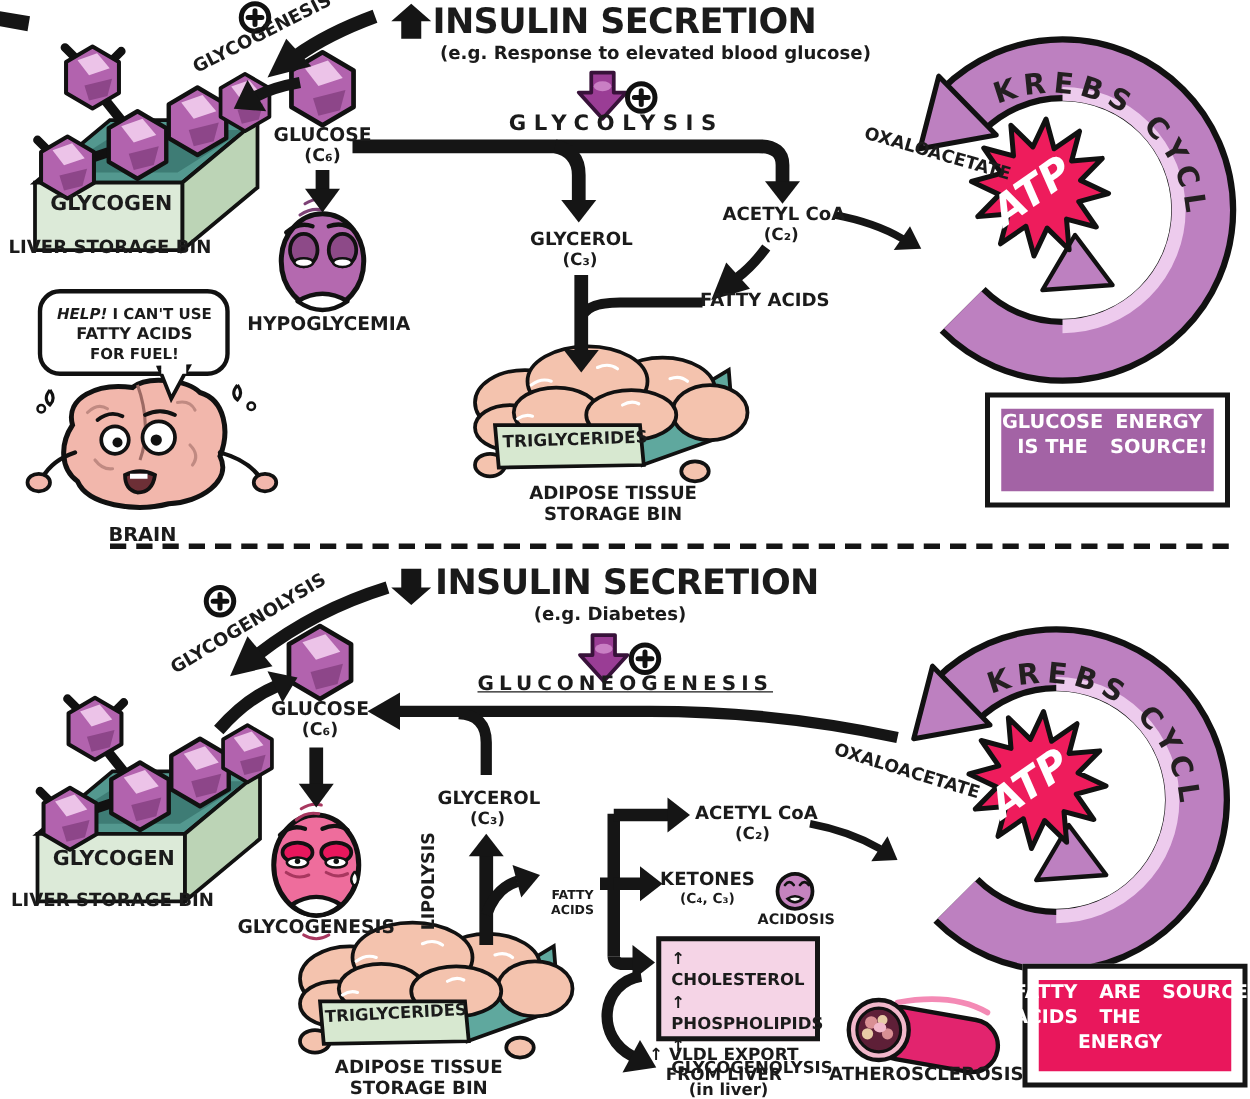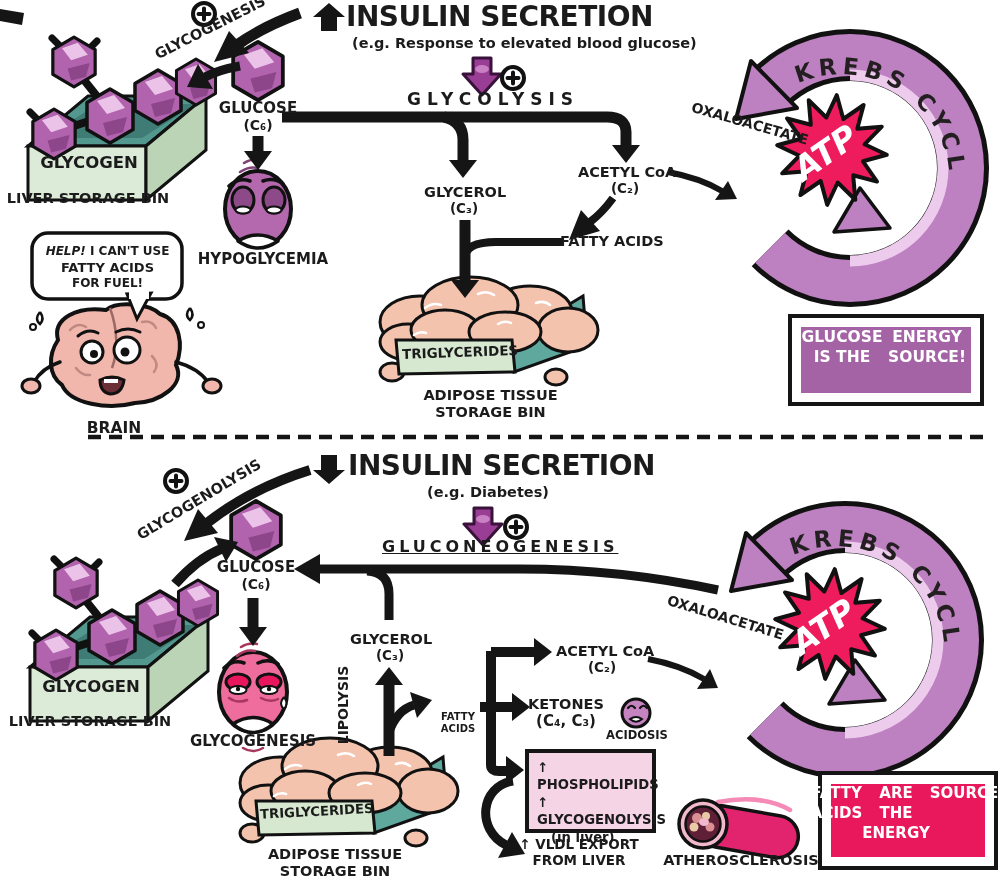--- a/index.html
+++ b/index.html
@@ -302,23 +302,24 @@
 <div class="lb" style="left:350px;top:631px;width:80px;font-size:14.5px;">GLYCEROL</div>
 <div class="lb" style="left:350px;top:648px;width:80px;font-size:13.5px;">(C₃)</div>
 <div class="lb" style="left:343px;top:705px;font-size:14px;transform:translate(-50%,-50%) rotate(-90deg);">LIPOLYSIS</div>
 <div class="lb" style="left:427px;top:690px;width:62px;font-size:10px;margin-top:21px;">
   <div>FATTY</div>
   <div>ACIDS</div>
 </div>
 <div class="lb" style="left:556px;top:643px;width:92px;font-size:14.5px;">ACETYL CoA</div>
 <div class="lb" style="left:556px;top:660px;width:92px;font-size:13.5px;">(C₂)</div>
 <div class="lb" style="left:518px;top:696px;width:96px;font-size:14.5px;">KETONES</div>
-<div class="lb" style="left:518px;top:713px;width:96px;font-size:15px;">(C₄, C₃)</div>
+<div class="lb" style="left:518px;top:713px;width:96px;font-size:11px;">(C₄, C₃)</div>
 <div class="lb" style="left:599px;top:729px;width:76px;font-size:11.5px;">ACIDOSIS</div>
 <div class="lipidbox">
+  <div>↑ CHOLESTEROL</div>
   <div>↑ PHOSPHOLIPIDS</div>
   <div>↑ GLYCOGENOLYSIS</div>
   <div style="padding-left:14px;">(in liver)</div>
 </div>
 <div class="lb" style="left:518px;top:837px;width:122px;font-size:13.5px;">
   <div>↑ VLDL EXPORT</div>
   <div>FROM LIVER</div>
 </div>
 <div class="lb" style="left:662px;top:852px;width:158px;font-size:14.5px;">ATHEROSCLEROSIS</div>
 <div class="lb" style="left:260px;top:804px;width:106px;font-size:13.2px;transform:rotate(-3deg);">TRIGLYCERIDES</div>

